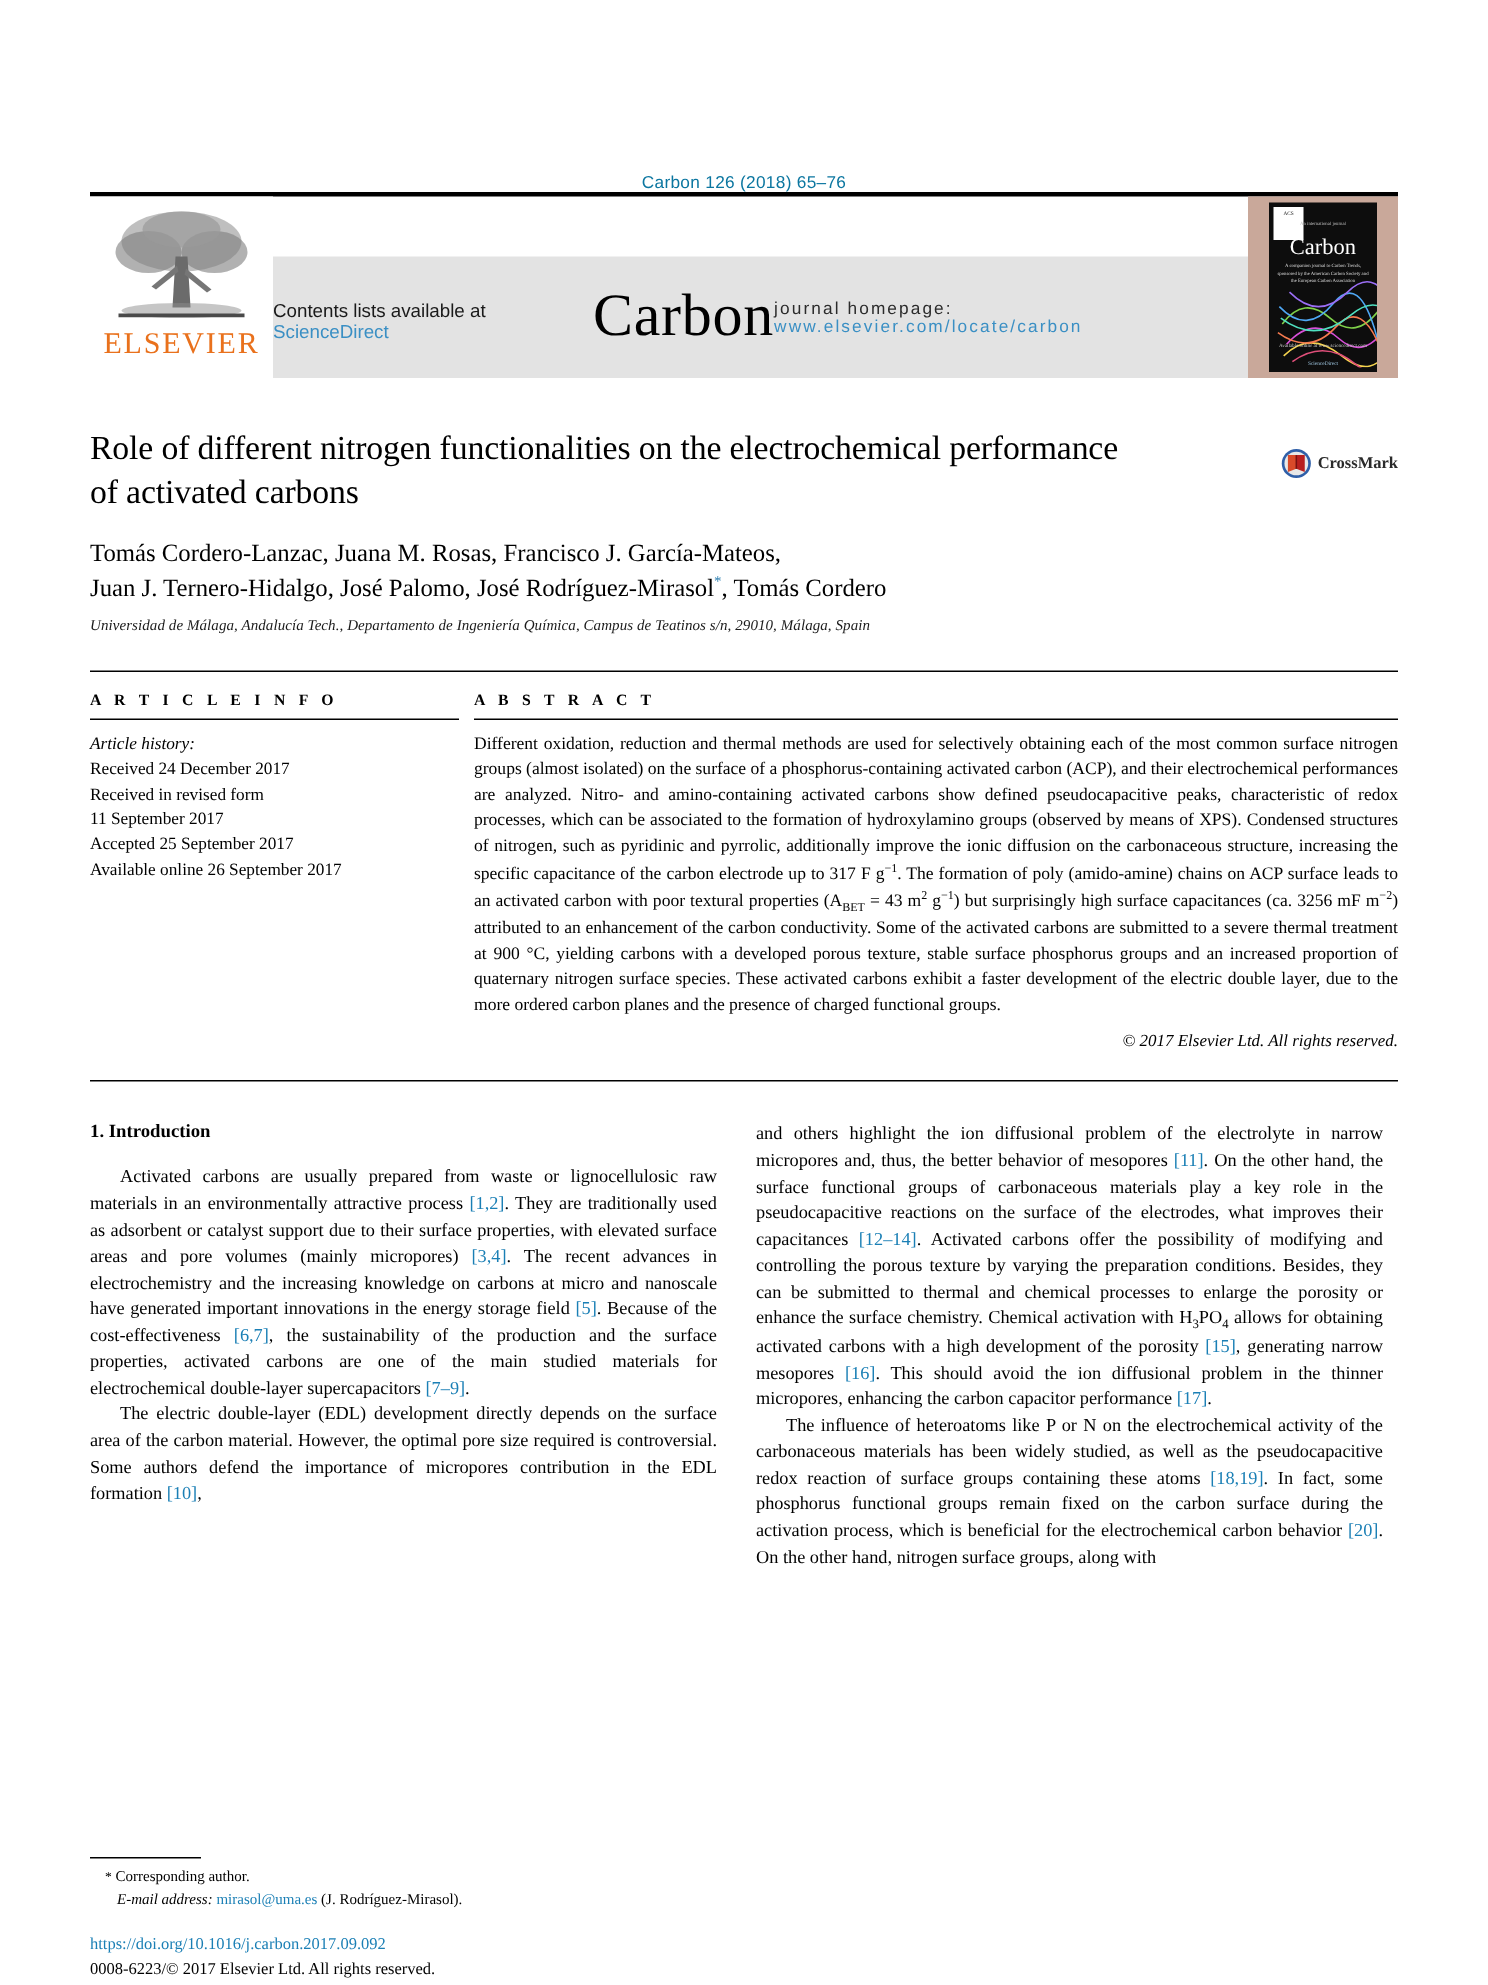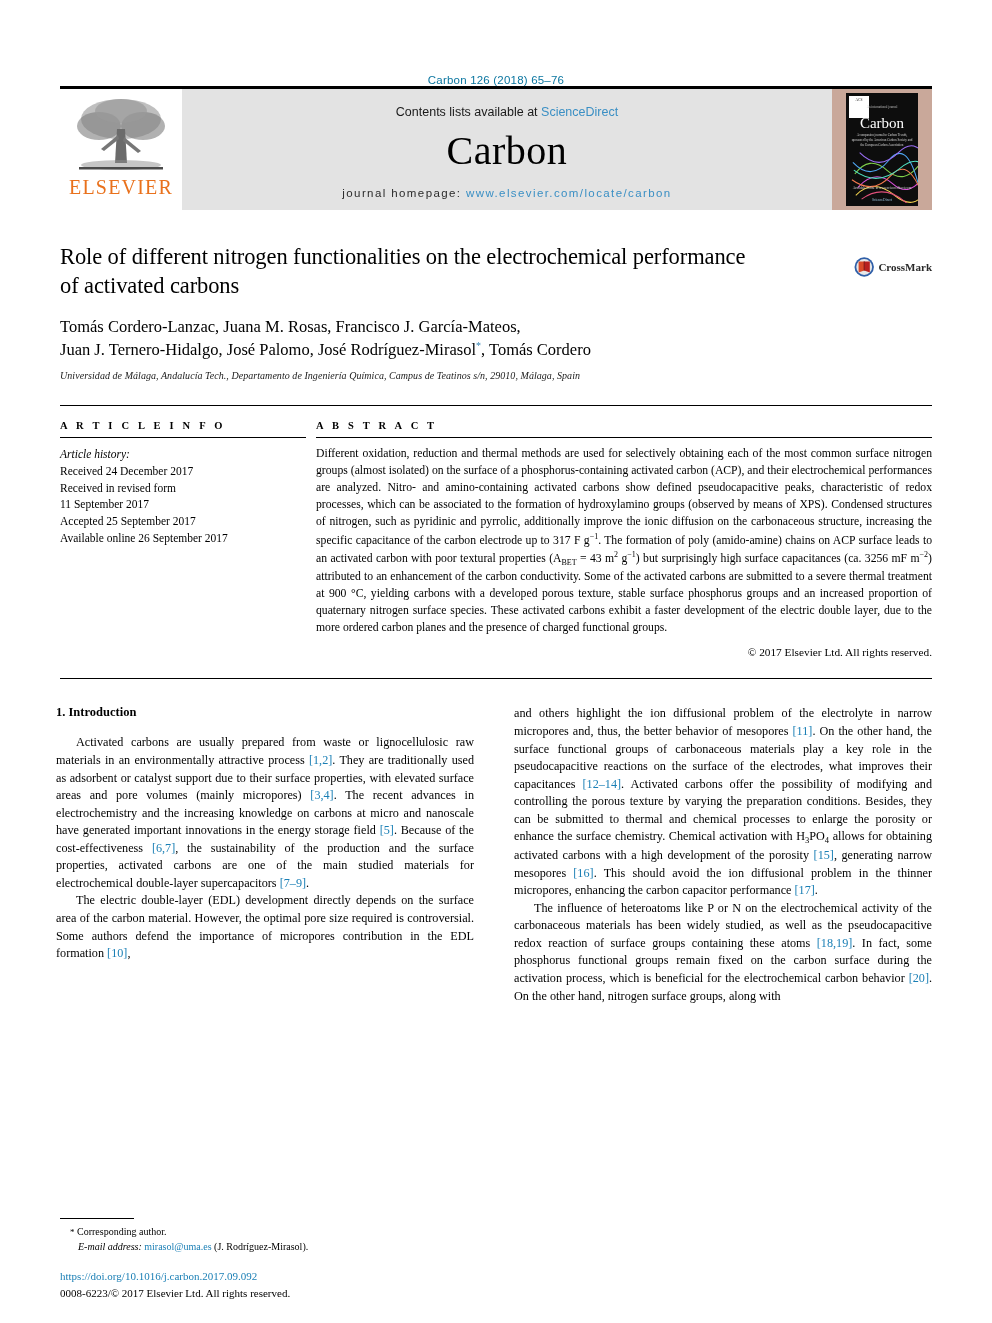--- a/index.html
+++ b/index.html
@@ -15,22 +15,23 @@
   }
   .page { position: relative; width: 992px; height: 1323px; padding: 0; }
 
   
   .running-head {
     text-align: center;
     color: #0b76a0;
     font-family: "Liberation Sans", sans-serif;
     font-size: 11.5px;
     letter-spacing: .2px;
-    padding-top: 74px;
+    padding-top: 96px;
     height: 22px;
+    margin-top: 20px;
   }
 
   
   .masthead {
     margin: 12px 60px 0 60px;
     border-top: 3px solid #000;
     display: flex;
     height: 124px;
   }
   .elsevier-logo {
@@ -45,23 +46,24 @@
     color: #e9711c;
     font-family: "Liberation Serif", serif;
     font-size: 20px;
     letter-spacing: 1.2px;
     line-height: 1;
     margin-top: -2px;
   }
   .masthead-center {
     flex: 1 1 auto;
     background: #e3e3e3;
-    display: flex; flex-direction: column;
-    align-items: center; justify-content: center;
+    display: flex; flex-direction: row;
+    align-items: center; justify-content: flex-start;
     position: relative;
+    margin-top: 40px;
   }
   .contents-line {
     font-family: "Liberation Sans", sans-serif;
     font-size: 12.5px;
     color: #1a1a1a;
     margin-top: 4px;
   }
   .contents-line .sd { color: #3a8fc4; }
   .journal-name {
     font-family: "Liberation Serif", serif;
@@ -174,29 +176,29 @@
     font-size: 11.7px;
     line-height: 1.44;
     text-align: justify;
   }
   .abstract-text sub { font-size: 8px; }
   .abstract-text sup { font-size: 8px; }
   .copyright {
     text-align: right;
     font-size: 11.3px;
     margin-top: 10px;
+    font-style: italic;
   }
 
   
   .body-sep { margin: 20px 60px 0 60px; border-top: 1px solid #000; }
   .columns {
     margin: 26px 60px 0 60px;
     display: flex;
-    gap: 40px;
-    justify-content: flex-end;
+    gap: 26px;
   }
   .col { width: 418px; flex: 0 0 418px; position: relative; }
   .h1 {
     font-family: "Liberation Serif", serif;
     font-size: 12.5px;
     font-weight: bold;
     margin: 0 0 14px 0;
   }
   .para {
     font-size: 12.2px;

